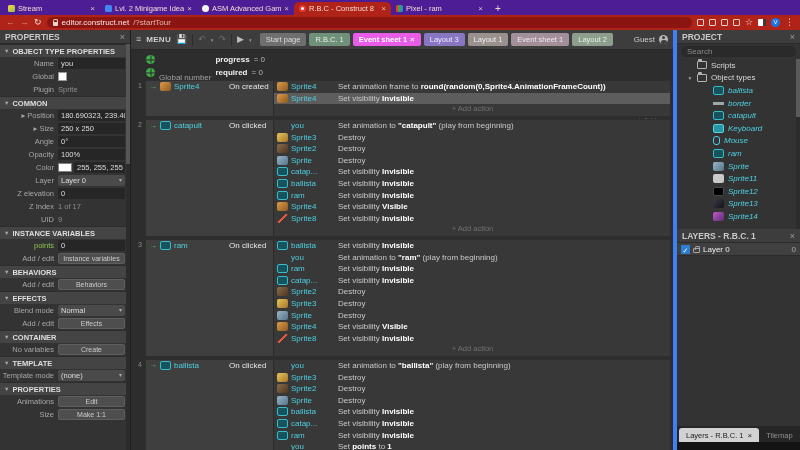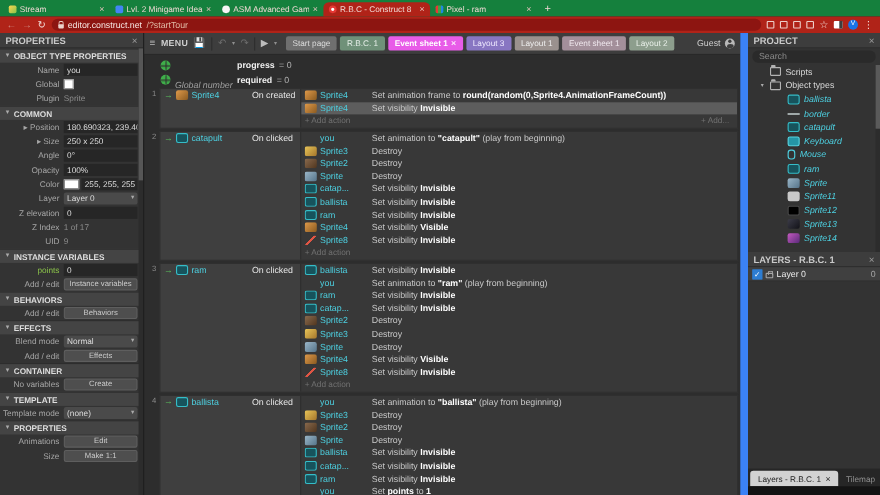--- a/index.html
+++ b/index.html
@@ -1,20 +1,20 @@
 <!DOCTYPE html>
 <html><head>
 <meta charset="utf-8">
 <style>
   * { box-sizing: border-box; margin: 0; padding: 0; }
   html,body { width:800px; height:450px; overflow:hidden; }
   body { font-family:"Liberation Sans", sans-serif; background:#262626; position:relative; }
 
   
-  .tabstrip { height:15px; background:#15803d; display:flex; align-items:flex-end; padding-left:3px; }
+  .tabstrip { height:15px; background:#4c1d95; display:flex; align-items:flex-end; padding-left:3px; }
   .btab { width:97px; height:13px; display:flex; align-items:center; gap:3px; padding:0 5px;
           border-radius:5px 5px 0 0; font-size:7.5px; color:#f0d8d4; white-space:nowrap; overflow:hidden; }
   .btab.active { background:#b02318; }
   .btab .tlabel { flex:1; overflow:hidden; text-overflow:clip; white-space:nowrap; }
   .btab .x { font-size:8px; color:#e8c4bf; flex:none; }
   .fav { width:7px; height:7px; border-radius:1.5px; flex:none; }
   .fav.stream { background:linear-gradient(135deg,#ffd54f,#8bc34a); }
   .fav.docs { background:#4285f4; }
   .fav.asm { background:#f5f5f5; border-radius:50%; }
   .fav.c3 { background:#fff; border-radius:50%; border:2px solid #e53935; }
@@ -32,21 +32,21 @@
   .extic { width:7px; height:7px; border:1px solid #eccfc9; border-radius:1px; flex:none; }
   .avatarV { width:9px; height:9px; border-radius:50%; background:#1a73e8; color:#fff; font-size:6px;
              line-height:9px; text-align:center; flex:none; }
   .sideic { width:8px; height:7px; background:#fff; border-radius:1px; flex:none; position:relative; }
   .sideic::after { content:""; position:absolute; right:0; top:0; width:3px; height:7px; background:#3c3c3c; }
 
   
   .main { display:flex; height:420px; }
   .leftcol { width:131px; background:#333; border-right:1px solid #1f1f1f; display:flex; flex-direction:column; overflow:hidden; position:relative; }
   .centercol { flex:1; min-width:0; display:flex; flex-direction:column; }
-  .rightcol { width:127px; background:#333; border-left:7px solid #3b82f6; display:flex; flex-direction:column; overflow:hidden; }
+  .rightcol { width:127px; background:#333; border-left:4px solid #3b82f6; display:flex; flex-direction:column; overflow:hidden; }
 
   .panel-header { height:14px; background:#3d3d3d; color:#c9c9c9; font-size:8.5px; font-weight:bold;
                   display:flex; align-items:center; padding:0 5px; flex:none; border-bottom:1px solid #2b2b2b; }
   .panel-header .x { margin-left:auto; color:#9a9a9a; font-weight:normal; font-size:9px; }
 
   
   .sec-h { height:13px; background:#444; color:#dedede; font-size:7.5px; font-weight:bold;
            display:flex; align-items:center; gap:3px; padding:0 4px; border-top:1px solid #2d2d2d; flex:none; }
   .sec-h .caret { font-size:5.5px; color:#aaa; }
   .prow { height:13px; display:flex; align-items:center; font-size:7.5px; color:#a6a6a6; flex:none; }
@@ -79,41 +79,41 @@
   .dtab { height:13px; border-radius:2px; padding:0 6px; font-size:7.5px; display:flex; align-items:center; gap:3px; white-space:nowrap; }
   .dtab .x { font-size:8px; opacity:0.85; }
   .guest { margin-left:auto; display:flex; align-items:center; gap:4px; color:#cdcdcd; font-size:8px; }
   .usric { width:9px; height:9px; border-radius:50%; background:#b9b9b9; position:relative; overflow:hidden; }
   .usric::before { content:""; position:absolute; top:1px; left:3px; width:3px; height:3px; border-radius:50%; background:#3d3d3d; }
   .usric::after { content:""; position:absolute; top:5px; left:1.5px; width:6px; height:4px; border-radius:50% 50% 0 0; background:#3d3d3d; }
 
   
   .sheet { flex:1; background:#2d2d2d; padding:3px 2px 0 2px; overflow:hidden; }
   .gvar { height:11px; display:flex; align-items:center; gap:4px; margin:1px 0 2px 13px; font-size:8px; color:#b5b5b5; }
-  .gvar .k { font-style:italic; color:#a0a0a0;margin-top:36px; }
+  .gvar .k { color:#a0a0a0;margin-top:36px; }
   .gvar .n { font-weight:bold; color:#f0f0f0; }
   .globe { width:9px; height:9px; border-radius:50%; background:#3fae4a; flex:none; position:relative; }
   .globe::before { content:""; position:absolute; left:0; top:3.5px; width:9px; height:2px; background:#2d2d2d; opacity:0.55; }
   .globe::after { content:""; position:absolute; left:3.5px; top:0; width:2px; height:9px; border-radius:50%; background:#2d2d2d; opacity:0.55; }
   .event-row { display:flex; margin-bottom:2px; }
   .gutter { width:12px; flex:none; color:#8a8a8a; font-size:7px; text-align:right; padding:2px 3px 0 0; }
   .block { flex:1; min-width:0; display:flex; background:#3a3a3a; border:1px solid #2f2f2f; }
   .cond { width:128px; flex:none; background:#3f3f3f; border-right:1px solid #2a2a2a; padding:0 0 0 3px; }
   .cline { height:11.6px; display:flex; align-items:center; gap:3px; }
   .arrow { color:#58c05c; font-size:8px; font-weight:bold; line-height:1; }
   .objname { color:#4dd0e1; font-size:8px; white-space:nowrap; }
   .cline .objname { width:52px; overflow:hidden; }
   .condtext { color:#e6e6e6; font-size:8px; }
   .acts { flex:1; min-width:0; display:flex; flex-direction:column; background:#383838; }
   .arow { height:11.6px; display:flex; align-items:center; gap:3px; padding:0 2px 0 3px; }
   .arow.sel { background:#5d5d5d; }
   .objc { width:58px; flex:none; display:flex; align-items:center; gap:3px; overflow:hidden; }
   .atext { flex:1; min-width:0; color:#c9c9c9; font-size:8px; white-space:nowrap; overflow:hidden; }
   .atext b { color:#fff; }
-  .addrow { color:#717171; font-size:7.5px; }
+  .addrow { color:#717171; font-size:7.5px;flex-direction:column; }
   .addrow .addr { margin-left:auto; padding-right:5px; }
 
   
   .oicon { display:inline-block; width:11px; height:9px; border-radius:2px; flex:none; }
   .oicon.none { visibility:hidden; }
   .oicon.sprite4 { background:linear-gradient(135deg,#e09a4a,#8a5a20); }
   .oicon.sprite3 { background:linear-gradient(135deg,#e8c558,#a5762b); }
   .oicon.sprite2 { background:linear-gradient(135deg,#8a6b4e,#50351e); }
   .oicon.sprite  { background:linear-gradient(135deg,#9ab6c8,#55748a); }
   .oicon.sprite8 { background:linear-gradient(135deg,transparent 42%,#e05544 42%,#e05544 58%,transparent 58%); }

